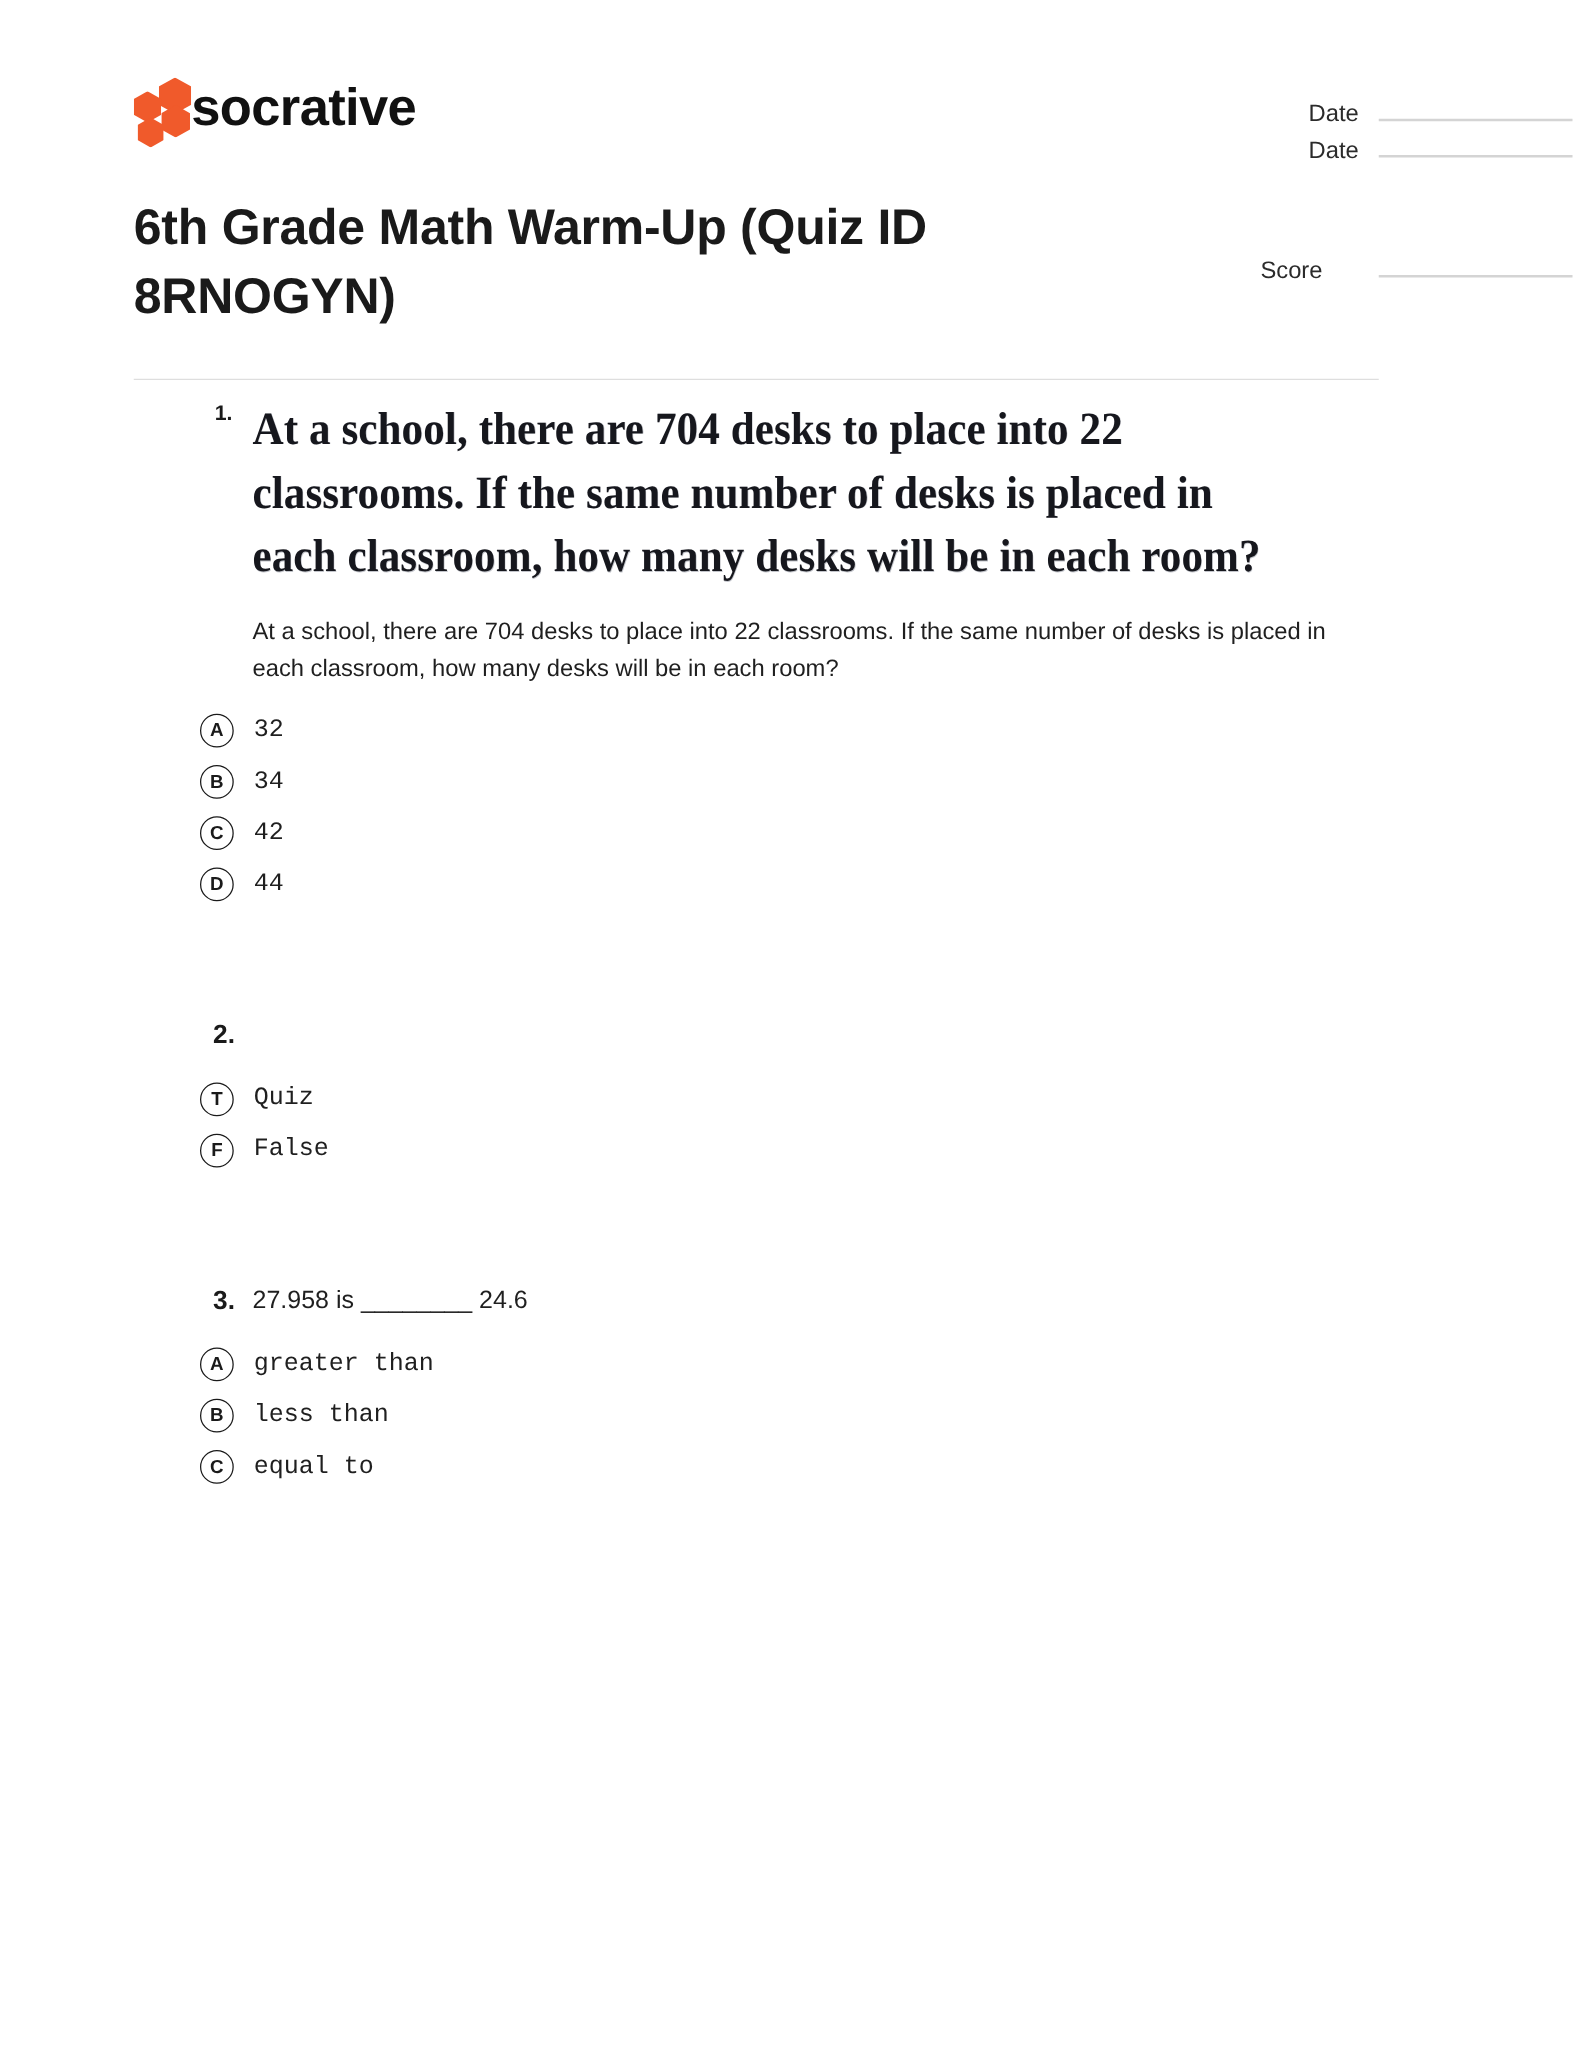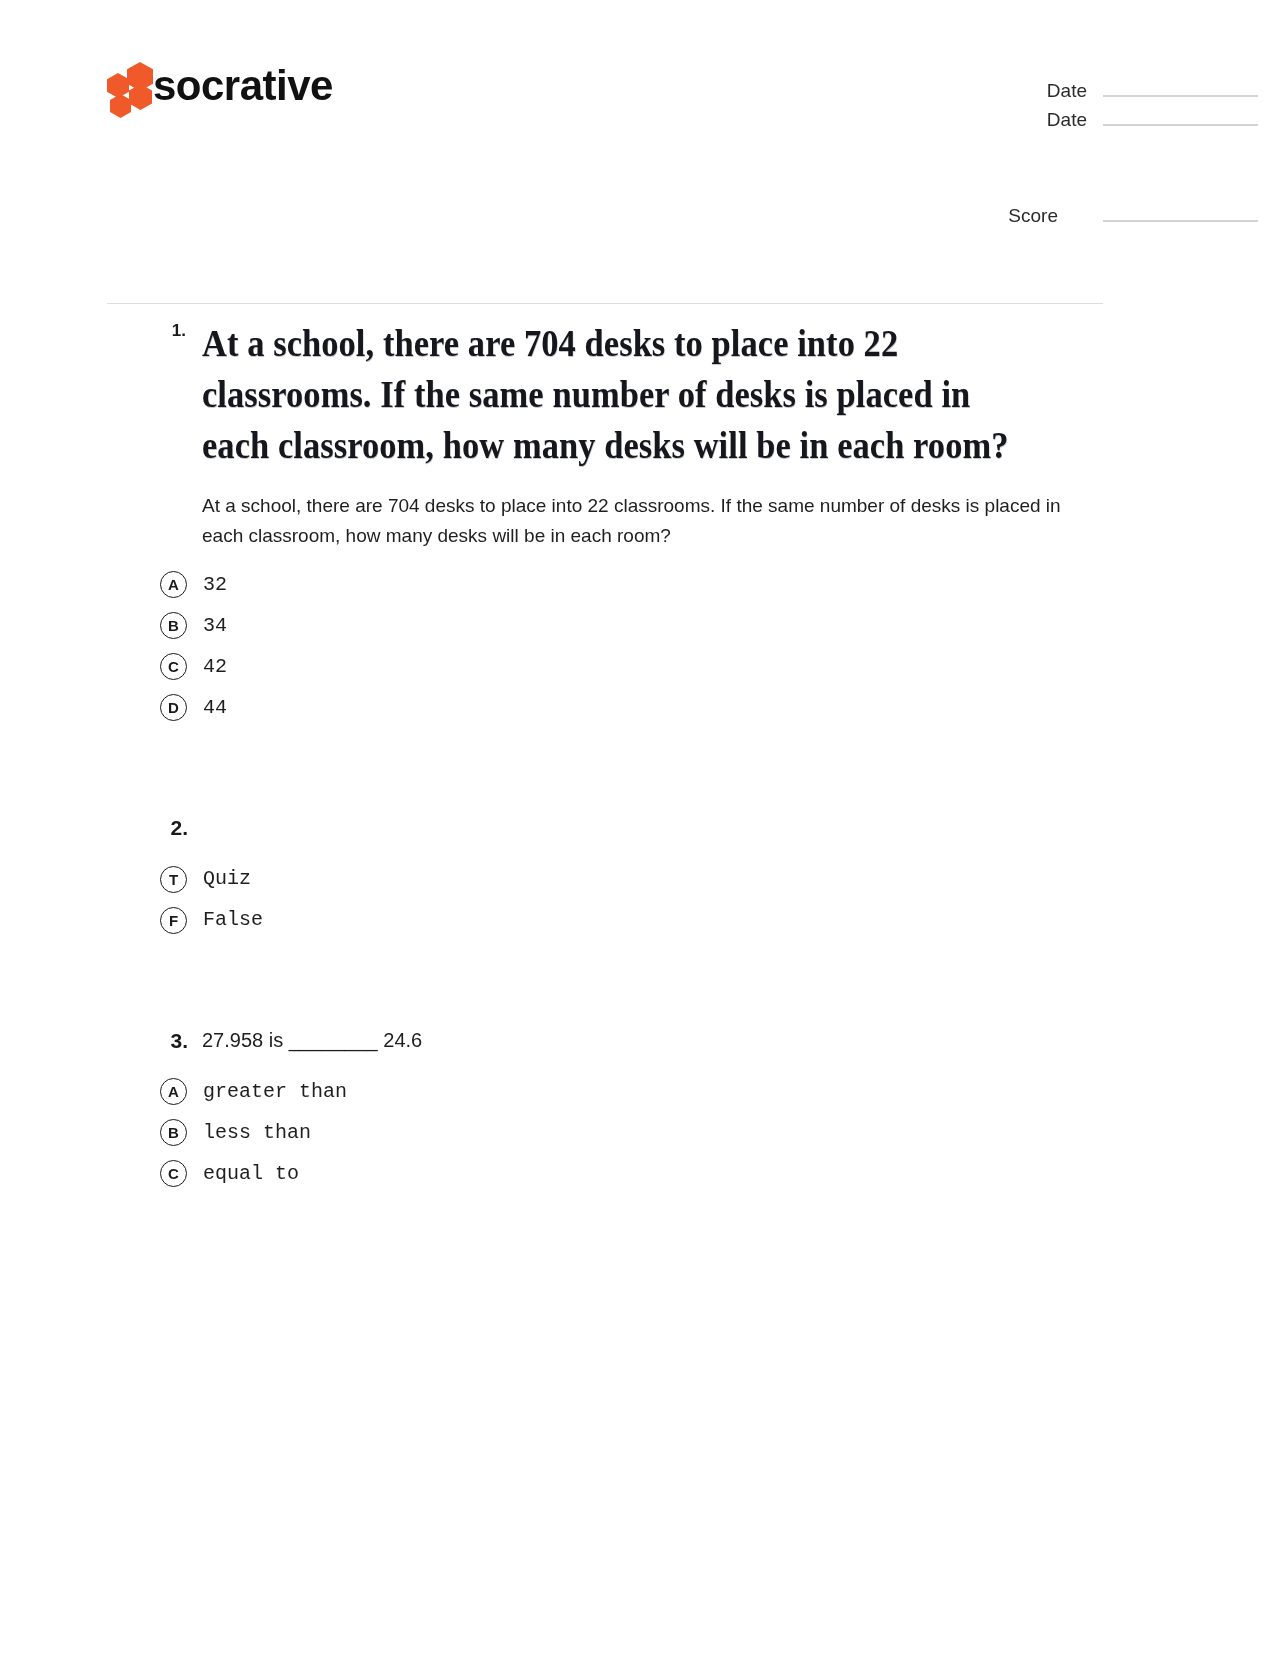--- a/index.html
+++ b/index.html
@@ -254,20 +254,21 @@
       <div class="field-row row-date">
         <span class="field-label">Date</span>
         <span class="field-line"></span>
       </div>
       <div class="field-row row-score">
         <span class="field-label">Score</span>
         <span class="field-line"></span>
       </div>
     </div>
 
+    <div class="quiz-title">6th Grade Math Warm-Up (Quiz ID 8RNOGYN)</div>
   </div>
 
   <div class="divider"></div>
 
   <div class="questions">
 
     <div class="question">
       <div class="q-head">
         <div class="q-num small">1.</div>
         <div class="q-text">

